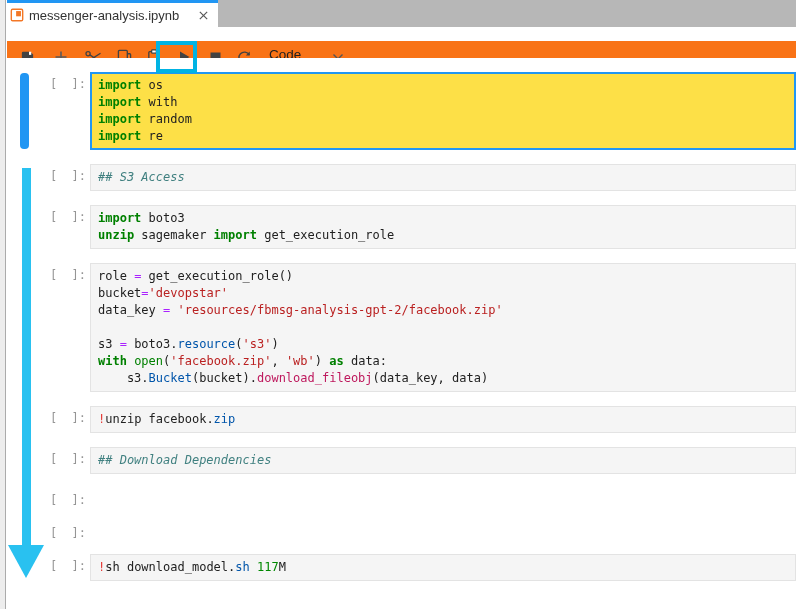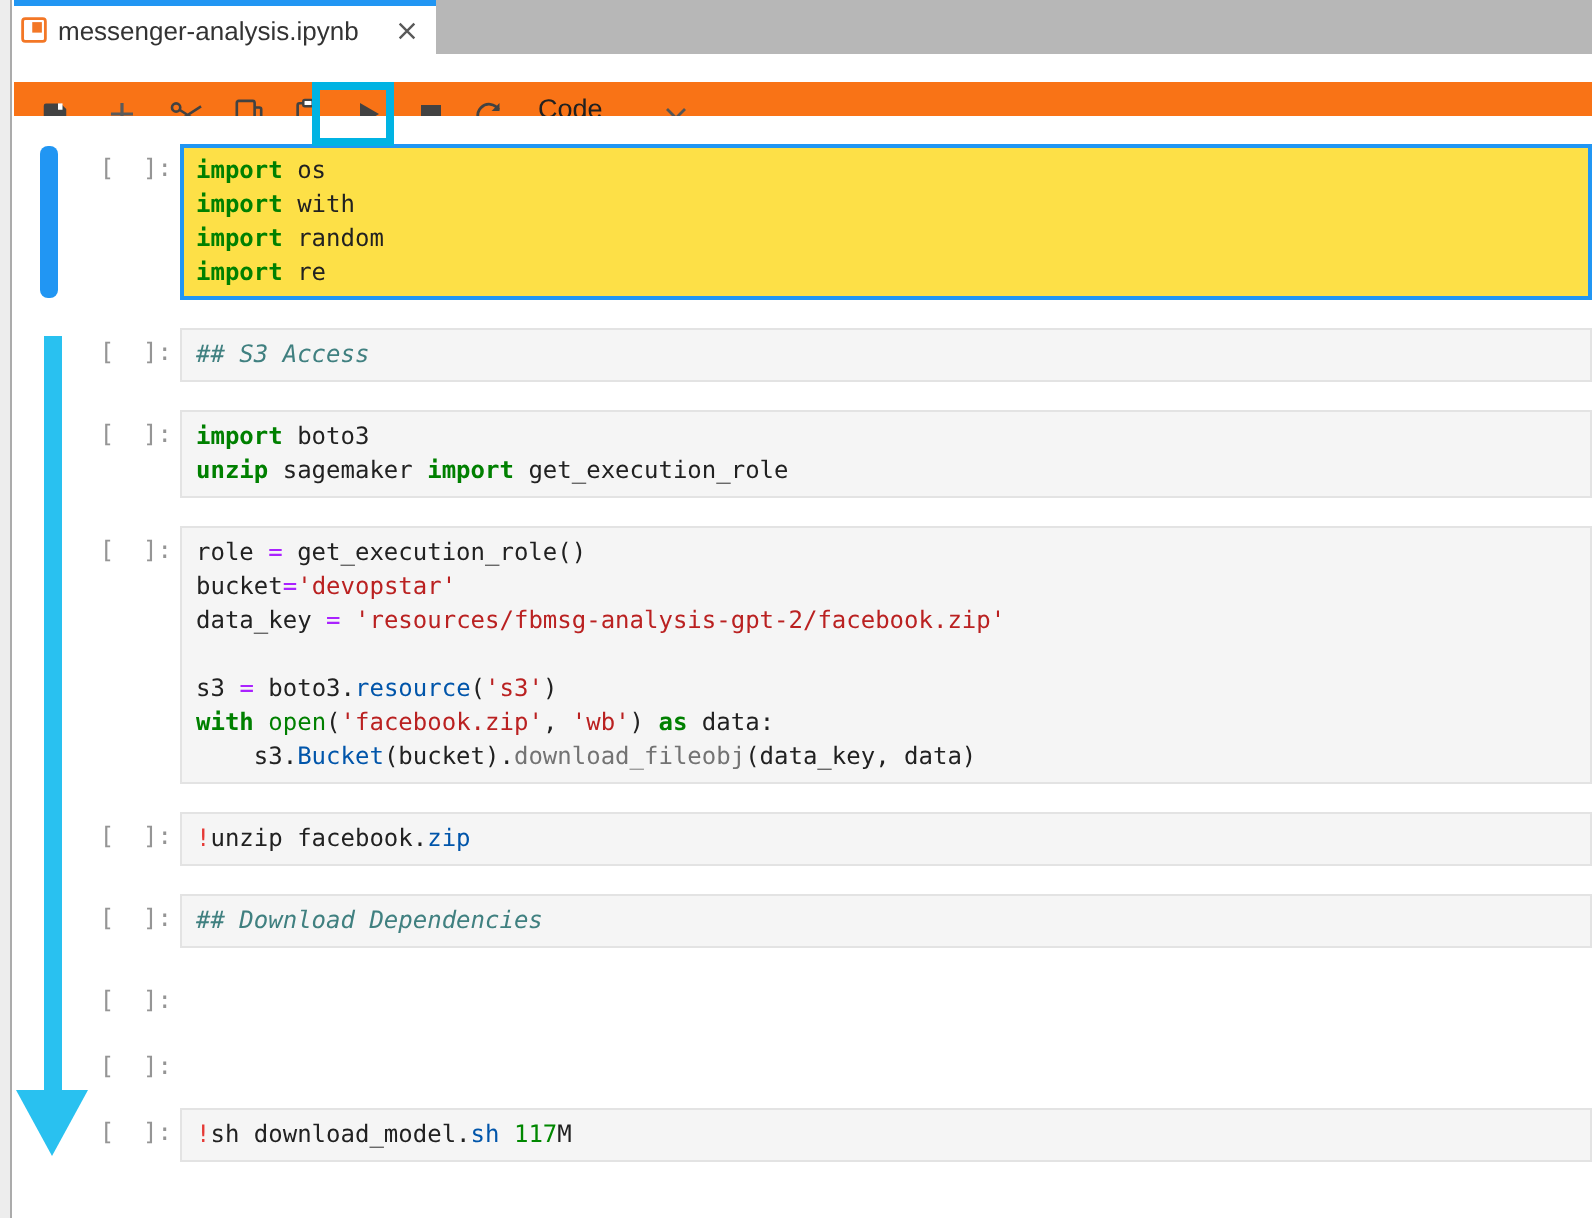--- a/index.html
+++ b/index.html
@@ -186,21 +186,21 @@
       </div>
       <div class="cell">
         <div class="prompt">[  ]:</div>
         <div class="editor">
           <div class="cm-line"><span>role </span><span style="color: rgb(170, 34, 255);">=</span><span> get_execution_role()</span></div>
           <div class="cm-line"><span>bucket</span><span style="color: rgb(170, 34, 255);">=</span><span style="color: rgb(186, 33, 33);">'devopstar'</span></div>
           <div class="cm-line"><span>data_key </span><span style="color: rgb(170, 34, 255);">=</span><span> </span><span style="color: rgb(186, 33, 33);">'resources/fbmsg-analysis-gpt-2/facebook.zip'</span></div>
           <div class="cm-line"><span> </span></div>
           <div class="cm-line"><span>s3 </span><span style="color: rgb(170, 34, 255);">=</span><span> boto3.</span><span style="color: rgb(0, 85, 170);">resource</span><span>(</span><span style="color: rgb(186, 33, 33);">'s3'</span><span>)</span></div>
           <div class="cm-line"><span style="color: rgb(0, 128, 0); font-weight: bold;">with</span><span> </span><span style="color: rgb(0, 128, 0);">open</span><span>(</span><span style="color: rgb(186, 33, 33);">'facebook.zip'</span><span>, </span><span style="color: rgb(186, 33, 33);">'wb'</span><span>) </span><span style="color: rgb(0, 128, 0); font-weight: bold;">as</span><span> data:</span></div>
-          <div class="cm-line"><span>    s3.</span><span style="color: rgb(0, 85, 170);">Bucket</span><span>(bucket).</span><span style="color: #737373;">download_fileobj</span><span>(data_key, data)</span></div>
+          <div class="cm-line"><span>    s3.</span><span style="color: rgb(0, 85, 170);">Bucket</span><span>(bucket).</span><span style="color: #be185d;">download_fileobj</span><span>(data_key, data)</span></div>
         </div>
       </div>
       <div class="cell">
         <div class="prompt">[  ]:</div>
         <div class="editor">
           <div class="cm-line"><span style="color: rgb(229, 57, 53);">!</span><span>unzip facebook.</span><span style="color: rgb(0, 85, 170);">zip</span></div>
         </div>
       </div>
       <div class="cell">
         <div class="prompt">[  ]:</div>

